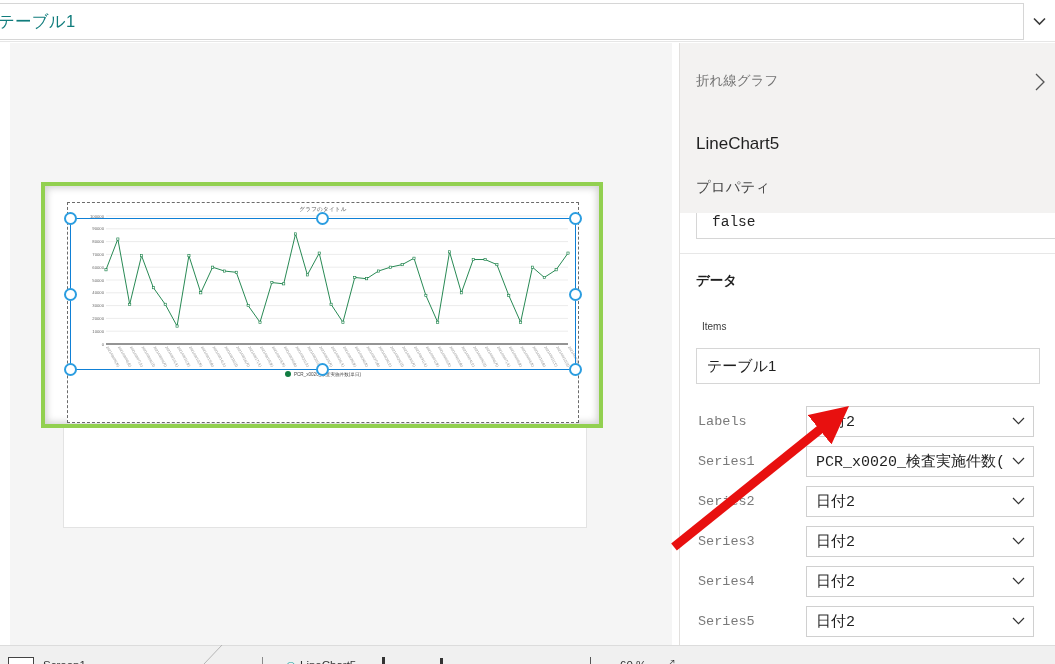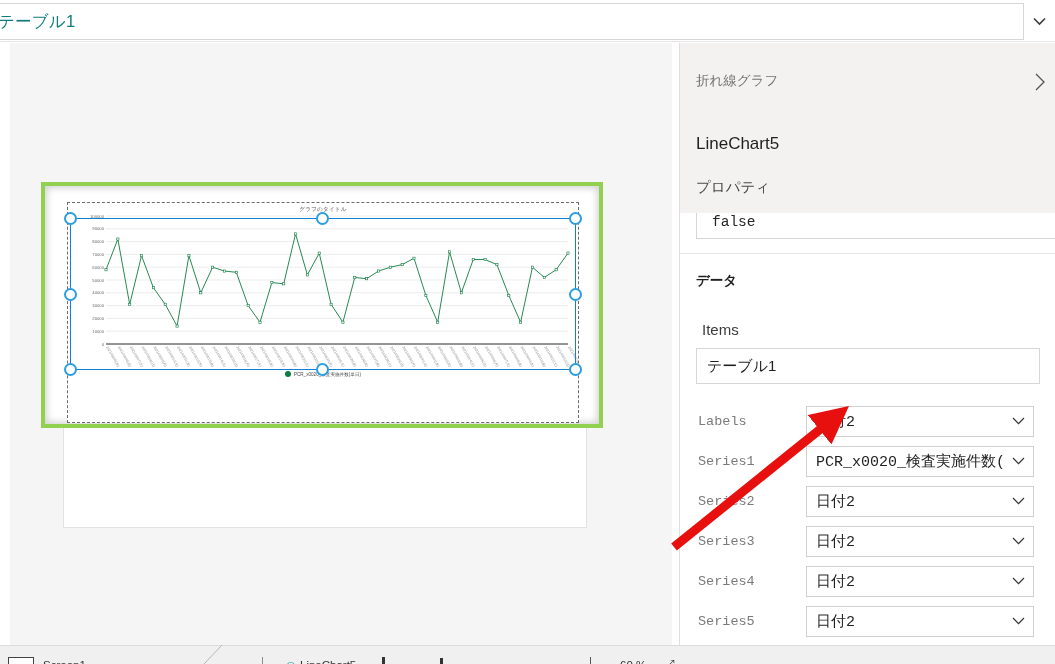--- a/index.html
+++ b/index.html
@@ -132,21 +132,21 @@
     display: flex; align-items: center; padding-left: 15px;
     font-family: "Liberation Mono", monospace; font-size: 14.5px; color: #252525;
   }
   #section-rule {
     position: absolute; left: 0; top: 40px; width: 376px; height: 1px; background: #e7e7e7;
   }
   #data-section-title {
     position: absolute; left: 16px; top: 59px; font-size: 13.5px; color: #1f1f1f; font-weight: 700;
   }
   #items-label {
-    position: absolute; left: 22px; top: 108px; font-size: 15px; color: #3b3b3b;
+    position: absolute; left: 22px; top: 108px; font-size: 10px; color: #3b3b3b;
   }
   #items-field {
     position: absolute; left: 16px; top: 135px; width: 344px; height: 36px;
     border: 1px solid #d6d6d6; background: #ffffff;
     display: flex; align-items: center; padding-left: 10px;
     font-size: 15px; color: #1f1f1f;
   }
 
   .row {
     position: absolute; left: 0; width: 376px; height: 40px;

